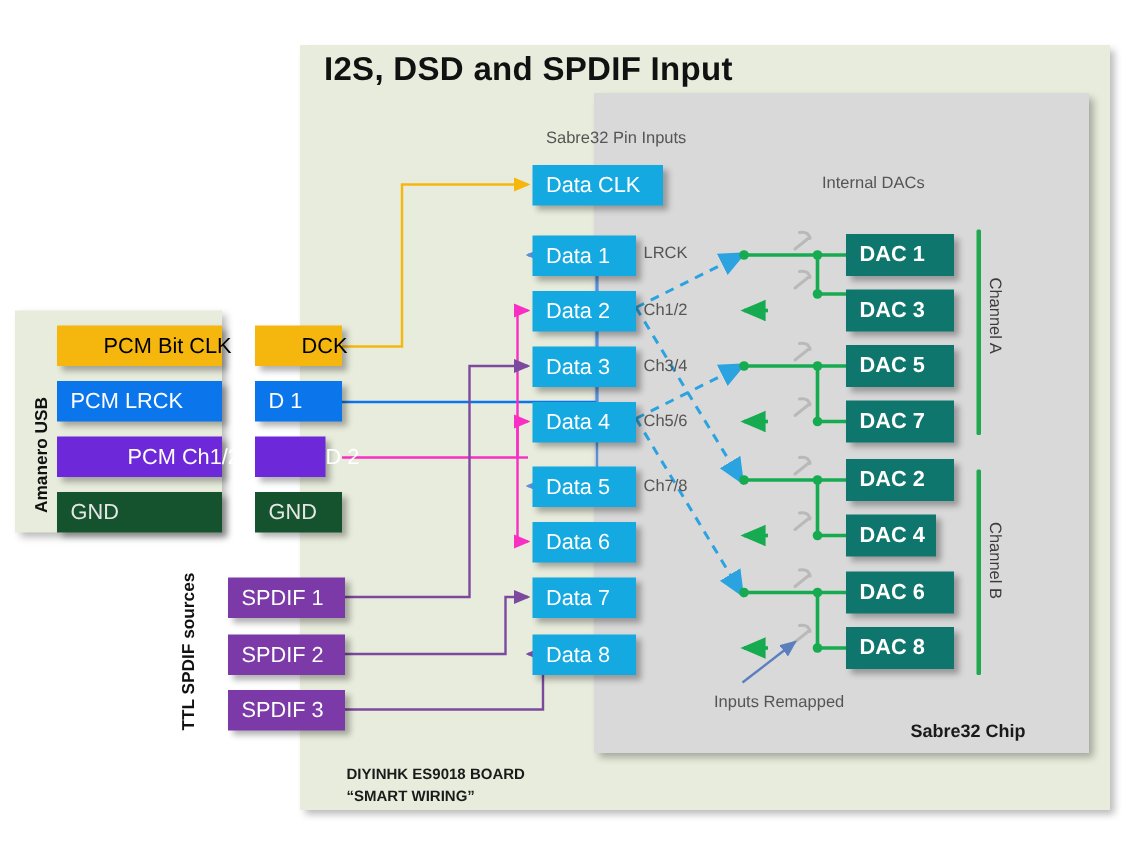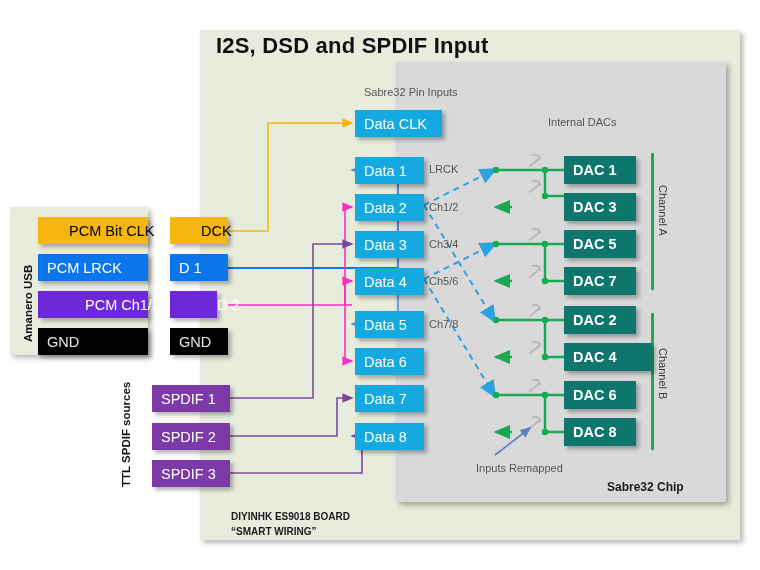--- a/index.html
+++ b/index.html
@@ -39,21 +39,21 @@
   .chbar-b{left:651px;top:313px;height:137px;}
 
   .box{position:absolute;display:flex;align-items:center;
     box-shadow:3px 3px 4px rgba(0,0,0,.30);color:#fff;font-size:14.5px;
     padding-left:9px;box-sizing:border-box;white-space:nowrap;}
   .box.dark{color:#000000;padding-left:31px;}
 
   .b-amber{background:#f5b70e;}
   .b-blue{background:#0b75ec;}
   .b-pink{background:#6d28d9;padding-left:47px;}
-  .b-gray{background:#000000;color:#e6e6e6;}
+  .b-gray{background:#14532d;color:#e6e6e6;}
   .b-purple{background:#7b3aa8;}
   .b-cyan{background:#14a9e0;}
   .b-green{background:#0f766e;font-weight:bold;}
 
   svg.wires{position:absolute;left:0;top:0;width:760px;height:570px;
     pointer-events:none;}
 </style>
 </head>
 <body>
 
@@ -218,15 +218,15 @@
 <div class="cap" style="left:429px;top:201px">Ch1/2</div>
 <div class="cap" style="left:429px;top:238px">Ch3/4</div>
 <div class="cap" style="left:429px;top:275px">Ch5/6</div>
 <div class="cap" style="left:429px;top:318px">Ch7/8</div>
 
 <div class="box b-green" style="left:564px;top:156px;width:72px;height:28px">DAC 1</div>
 <div class="box b-green" style="left:564px;top:193px;width:72px;height:28px">DAC 3</div>
 <div class="box b-green" style="left:564px;top:230px;width:72px;height:28px">DAC 5</div>
 <div class="box b-green" style="left:564px;top:267px;width:72px;height:28px">DAC 7</div>
 <div class="box b-green" style="left:564px;top:306px;width:72px;height:28px">DAC 2</div>
-<div class="box b-green" style="left:564px;top:343px;width:88px;height:28px">DAC 4</div>
+<div class="box b-green" style="left:564px;top:343px;width:60px;height:28px">DAC 4</div>
 <div class="box b-green" style="left:564px;top:381px;width:72px;height:28px">DAC 6</div>
 <div class="box b-green" style="left:564px;top:418px;width:72px;height:28px">DAC 8</div>
 
 </body></html>

